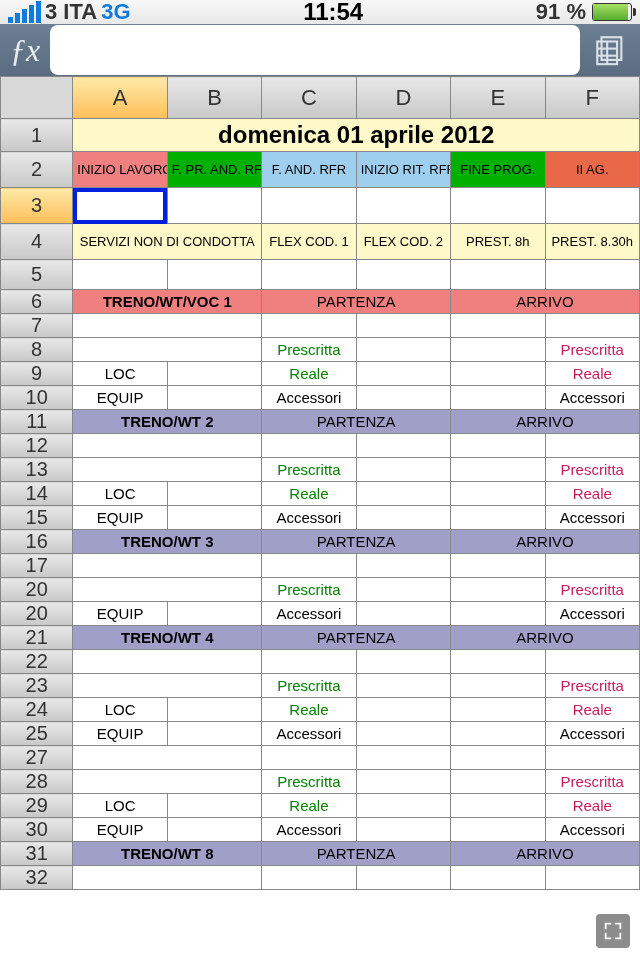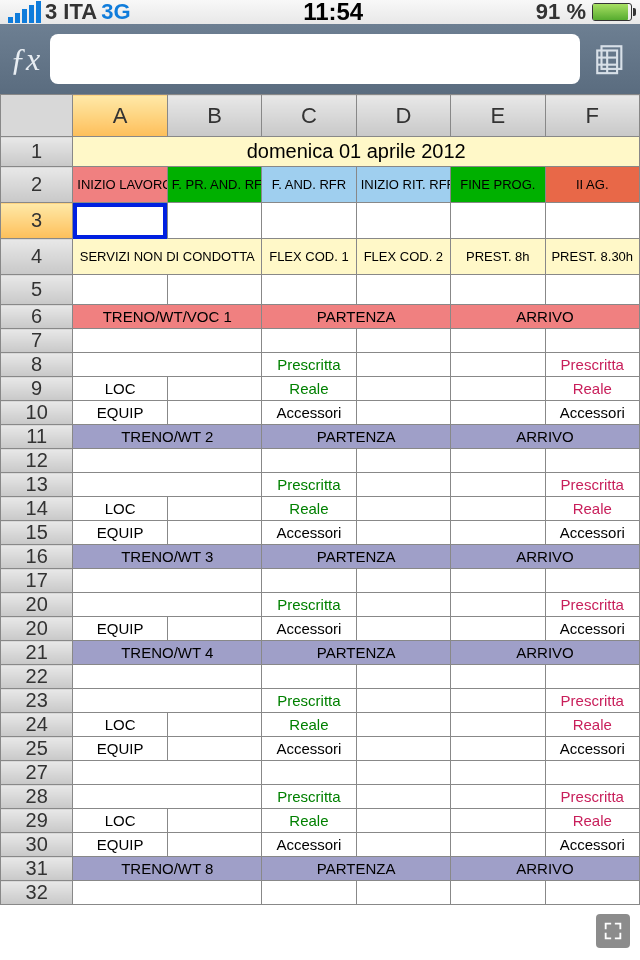--- a/index.html
+++ b/index.html
@@ -16,54 +16,54 @@
   .signal-bars span:nth-child(5) { height: 22px; }
   .carrier { color: #333; }
   .network { color: #0f7cdb; }
   .time { color: #000; font-size: 24px; }
   .status-right { display: flex; align-items: center; gap: 6px; }
   .battery-pct { color: #333; }
   .battery { width: 40px; height: 18px; border: 1.5px solid #333; border-radius: 3px; position: relative; }
   .battery::after { content: ""; position: absolute; right: -5px; top: 4px; width: 3px; height: 8px; background: #333; border-radius: 0 2px 2px 0; }
   .battery-fill { background: linear-gradient(to bottom, #a8e063, #56ab2f); height: 100%; width: 91%; border-radius: 1px; }
   
-  .formula-bar { height: 70px; background: linear-gradient(to bottom, #6d7f92, #5a6c7f); display: flex; align-items: center; padding: 0 10px; gap: 10px; }
+  .formula-bar { height: 52px; background: linear-gradient(to bottom, #6d7f92, #5a6c7f); display: flex; align-items: center; padding: 0 10px; gap: 10px; }
   .fx-label { color: #e8edf2; font-style: italic; font-size: 32px; font-family: 'Times New Roman', serif; }
   .formula-input { flex: 1; height: 50px; background: #fff; border-radius: 8px; border: none; padding: 0 10px; font-size: 18px; }
   .sheet-icon { width: 40px; height: 40px; display: flex; align-items: center; justify-content: center; color: #d8e0e8; }
   .sheet-icon svg { width: 34px; height: 34px; }
   
   .sheet { width: 640px; }
   table { border-collapse: collapse; table-layout: fixed; width: 100%; }
   td, th { border: 1px solid #888; overflow: hidden; white-space: nowrap; text-overflow: clip; font-size: 15px; }
   
   .corner { width: 72px; height: 42px; background: #d8d8d8; border: 1px solid #888; }
   .colhdr { height: 42px; background: linear-gradient(to bottom, #e8e8e8, #c8c8c8); text-align: center; font-weight: normal; font-size: 22px; color: #333; width: 94px; }
   .colhdr.sel { background: linear-gradient(to bottom, #ffe9a8, #fdbf5a); }
   .rowhdr { width: 72px; background: linear-gradient(to bottom, #e8e8e8, #c8c8c8); text-align: center; font-size: 20px; color: #333; }
   .rowhdr.sel { background: linear-gradient(to bottom, #ffe9a8, #fdbf5a); }
   
   tr.r-title td.cell { background: #fff8c8; }
-  td.title-merge { text-align: center; font-weight: normal; font-size: 20px; background: #fff8c8; }
+  td.title-merge { text-align: center; font-weight: bold; font-size: 24px; background: #fff8c8; }
   
   td.cell { text-align: center; padding: 2px 4px; background: #fff; }
   .r-h2 td.cell, .r-h4 td.cell { font-size: 13px; }
   
   .bg-red { background: #f08080 !important; }
   .bg-green { background: #00b000 !important; color: #000; }
   .bg-blue { background: #9fcfef !important; margin-top: 48px; }
   .bg-orange { background: #e86848 !important; }
   .bg-cream { background: #fff8c8 !important; }
   .bg-purple { background: #9f9fc8 !important; }
   
   .selected-cell { background: #fff !important; outline: 4px solid #0020e0; outline-offset: -4px; }
   
   .txt-green { color: #008000; }
   .txt-red { color: #c81e5a; }
-  .bold { font-weight: normal; }
+  .bold { font-weight: bold; }
   
   .r-data { height: 22px; }
   .r-big { height: 36px; }
   .r-mid { height: 30px; }
 
   .fs-icon { position: absolute; right: 10px; bottom: 12px; width: 34px; height: 34px; background: rgba(120,120,120,0.85); border-radius: 4px; display:flex; align-items:center; justify-content:center;}
   .fs-icon svg { width: 22px; height: 22px; stroke:#fff; stroke-width:2; fill:none;}
 </style>
 </head>
 <body>

